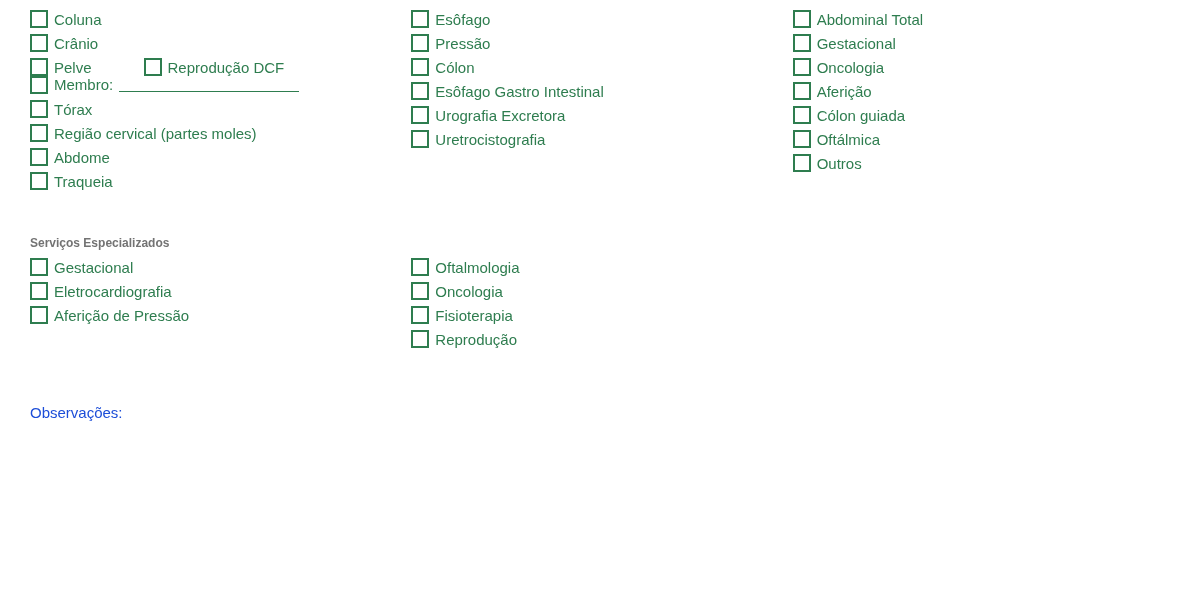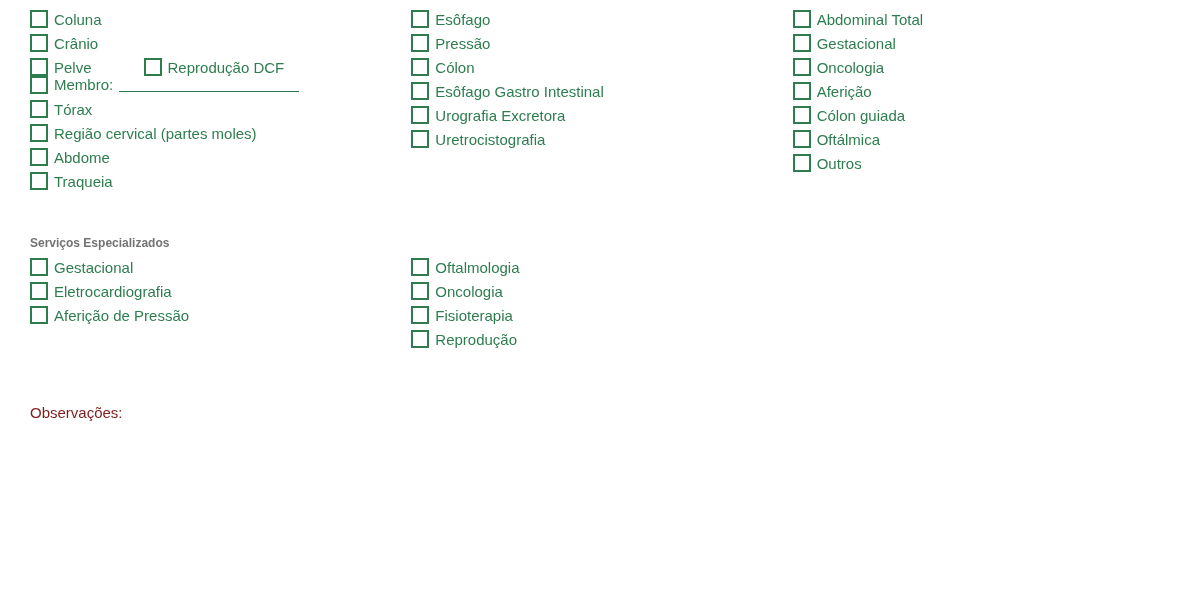--- a/index.html
+++ b/index.html
@@ -57,21 +57,21 @@
       font-size: 12px;
       color: #737373;
       margin-bottom: 8px;
       margin-top: 10px;
     }
     .spacer {
       height: 30px;
     }
     .observacoes {
       margin-top: 20px;
-      color: #7f1d1d;
+      color: #1d4ed8;
       font-size: 15px;
     }
   </style>
 </head>
 <body>
 
 <div class="columns">
 
   <div class="col">
 

